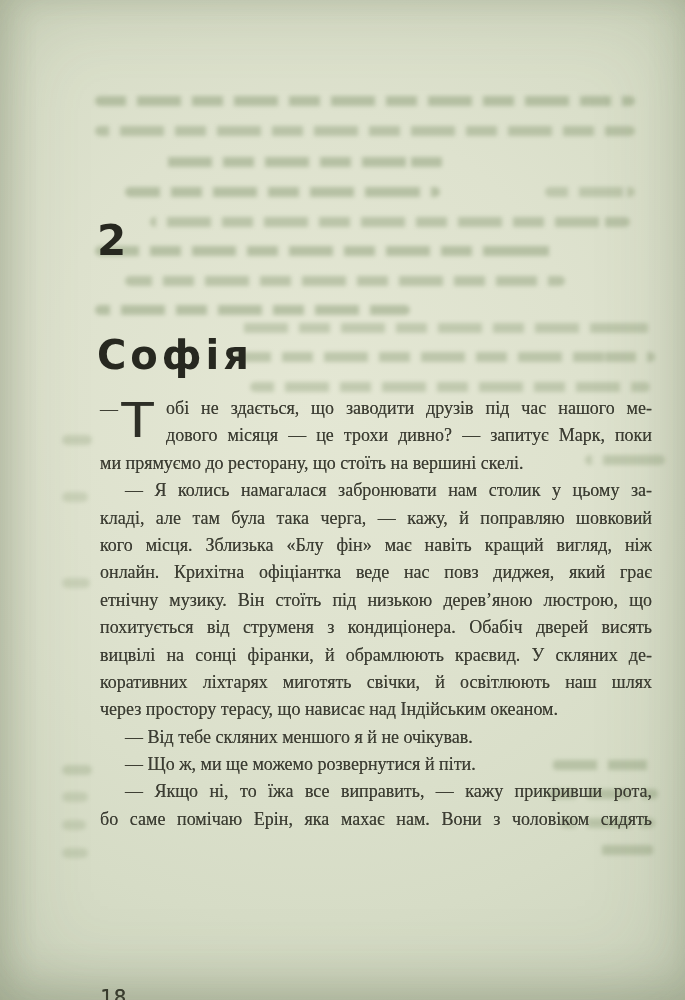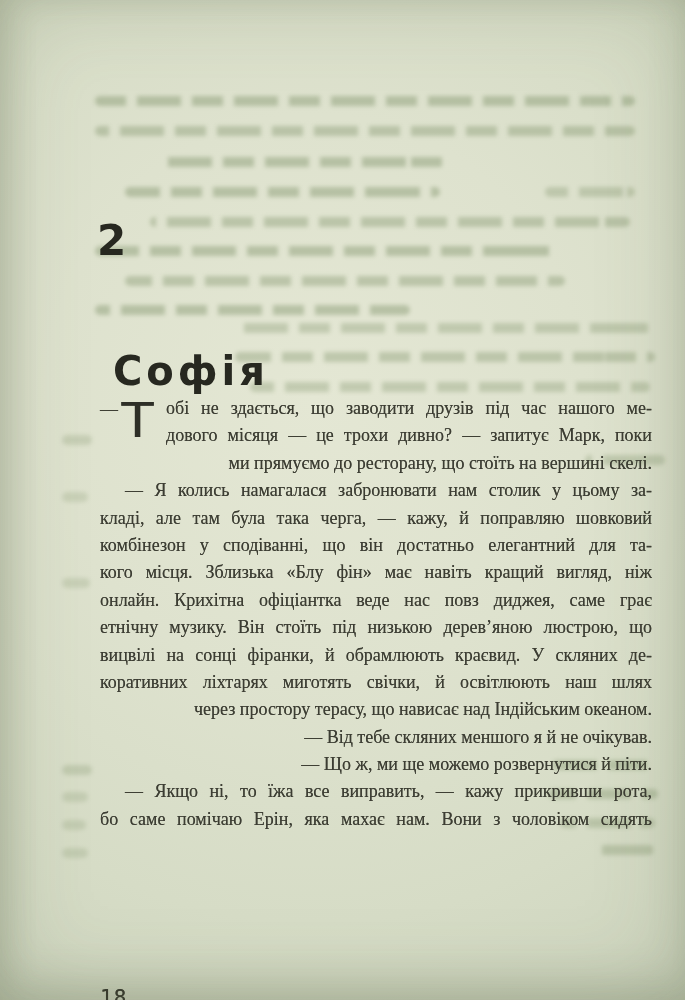--- a/index.html
+++ b/index.html
@@ -25,32 +25,32 @@
       #7e9168 0 31px, transparent 31px 42px, #7e9168 42px 86px, transparent 86px 97px);
     filter:blur(2.3px);
   }
 
   .chapter-number{
     position:absolute;left:97px;top:220px;
     font-family:"DejaVu Sans",sans-serif;font-weight:bold;
     font-size:42px;line-height:42px;color:#272820;
   }
   .chapter-title{
-    position:absolute;left:97px;top:335px;margin:16px;
+    position:absolute;left:97px;top:335px;margin:0;
     font-family:"DejaVu Sans",sans-serif;font-weight:bold;
     font-size:40px;line-height:40px;letter-spacing:4px;color:#272820;
   }
 
   .bodytext{
     position:absolute;left:100px;top:395px;width:552px;
     font-family:"Liberation Serif","DejaVu Serif",serif;
     font-size:18px;color:#3c3d33;
     text-shadow:0 0 .6px rgba(60,61,51,.75);
   }
-  .line{height:27.4px;line-height:27.4px;text-align:right;}
+  .line{height:27.4px;line-height:27.4px;text-align:left;}
   .line.j{text-align:justify;text-align-last:justify;font-family:Liberation Serif, serif;}
   .line.ind{text-indent:25px;}
   .line.drop{padding-left:66px;}
 
   .drop-dash{
     position:absolute;left:0;top:4px;font-size:18px;color:#3c3d33;
   }
   .drop-cap{
     position:absolute;left:20px;top:6px;
     font-family:"Liberation Sans","DejaVu Sans",sans-serif;
@@ -103,24 +103,24 @@
 
   <div class="bodytext">
     <span class="drop-dash">—</span>
     <span class="drop-cap">Т</span>
     <div class="lines">
         <div class="line j drop">обі не здається, що заводити друзів під час нашого ме-</div>
         <div class="line j drop">дового місяця — це трохи дивно? — запитує Марк, поки</div>
         <div class="line">ми прямуємо до ресторану, що стоїть на вершині скелі.</div>
         <div class="line j ind">— Я колись намагалася забронювати нам столик у цьому за-</div>
         <div class="line j">кладі, але там була така черга, — кажу, й поправляю шовковий</div>
-        <div class="line j">комбінезон у сподіванні, що він достатньо елегантний для та-</div>
         <div class="line j">кого місця. Зблизька «Блу фін» має навіть кращий вигляд, ніж</div>
-        <div class="line j">онлайн. Крихітна офіціантка веде нас повз диджея, саме грає</div>
+        <div class="line j">онлайн. Крихітна офіціантка веде нас повз диджея, який грає</div>
         <div class="line j">етнічну музику. Він стоїть під низькою дерев’яною люстрою, що</div>
+        <div class="line j">похитується від струменя з кондиціонера. Обабіч дверей висять</div>
         <div class="line j">вицвілі на сонці фіранки, й обрамлюють краєвид. У скляних де-</div>
         <div class="line j">коративних ліхтарях миготять свічки, й освітлюють наш шлях</div>
         <div class="line">через простору терасу, що нависає над Індійським океаном.</div>
         <div class="line ind">— Від тебе скляних меншого я й не очікував.</div>
         <div class="line ind">— Що ж, ми ще можемо розвернутися й піти.</div>
         <div class="line j ind">— Якщо ні, то їжа все виправить, — кажу прикривши рота,</div>
         <div class="line j">бо саме помічаю Ерін, яка махає нам. Вони з чоловіком сидять</div>
       </div>
   </div>
 

